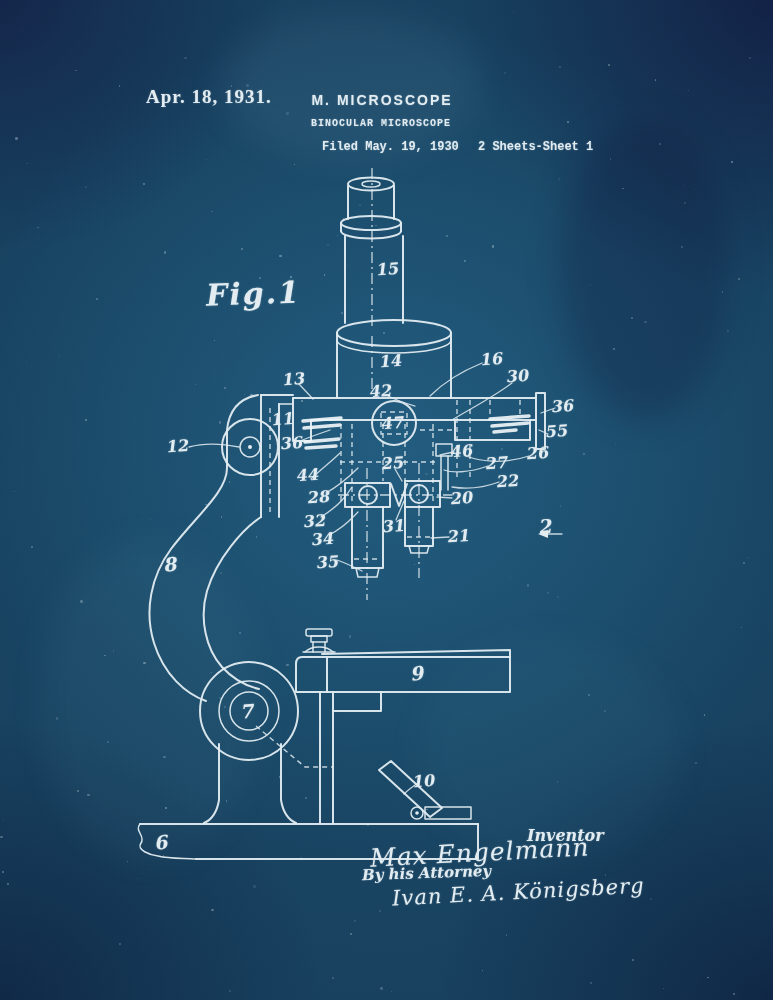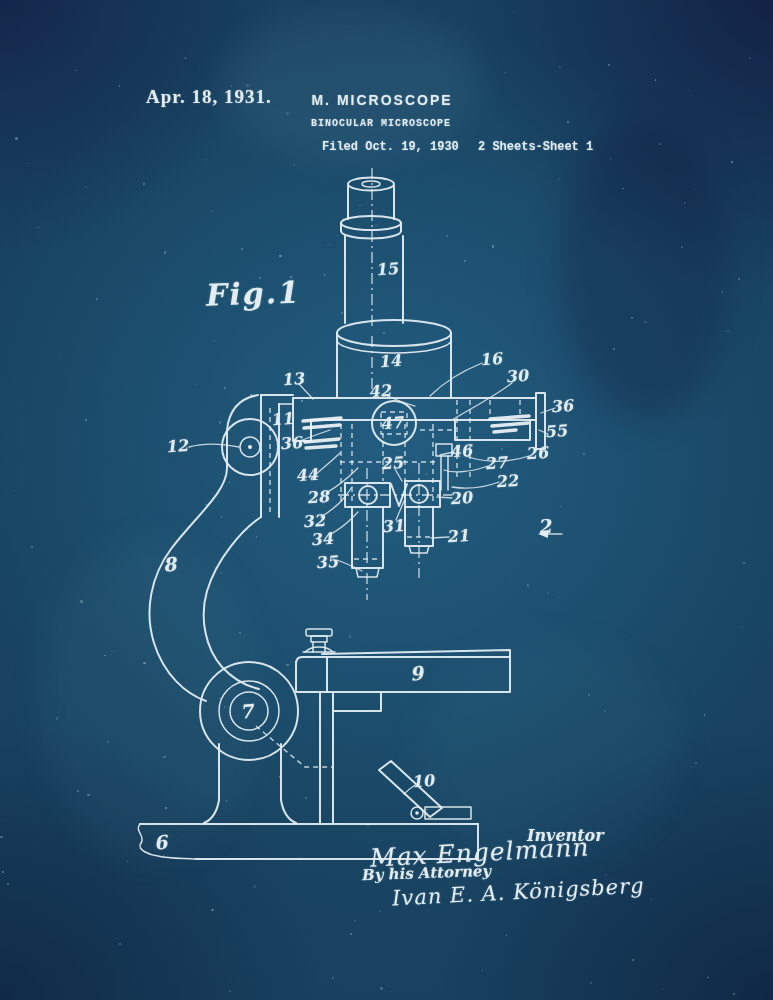--- a/index.html
+++ b/index.html
@@ -225,21 +225,21 @@
       <i style="left: 112.65px; top: 650.261px; width: 1.39341px; height: 1.39341px; opacity: 0.16;"></i>
       <i style="left: 559.683px; top: 505.32px; width: 1.55986px; height: 1.55986px; opacity: 0.13;"></i>
       <i style="left: 230.535px; top: 84.6579px; width: 1.91725px; height: 1.91725px; opacity: 0.25;"></i>
       <i style="left: 346.737px; top: 264.819px; width: 1.14213px; height: 1.14213px; opacity: 0.16;"></i>
       <i style="left: 726.967px; top: 329.754px; width: 2.11846px; height: 2.11846px; opacity: 0.15;"></i>
     </div>
 
   <div class="hdr hdr-date">Apr. 18, 1931.</div>
   <div class="hdr hdr-name">M. MICROSCOPE</div>
   <div class="hdr hdr-title">BINOCULAR MICROSCOPE</div>
-  <div class="hdr hdr-filed">Filed Oct. 19, 1930</div>
+  <div class="hdr hdr-filed">Filed May. 19, 1930</div>
   <div class="hdr hdr-sheet">2 Sheets-Sheet 1</div>
 
   <div class="figlabel">Fig.1</div>
 
   <svg class="drawing" width="773" height="1000" viewBox="0 0 773 1000" aria-hidden="true">
 
     <path class="cl" d="M372,168 V328"></path>
     <path class="cl" d="M372,336 V394"></path>
     <path class="cl" d="M367,468 V600"></path>
     <path class="cl" d="M419,463 V578"></path>

